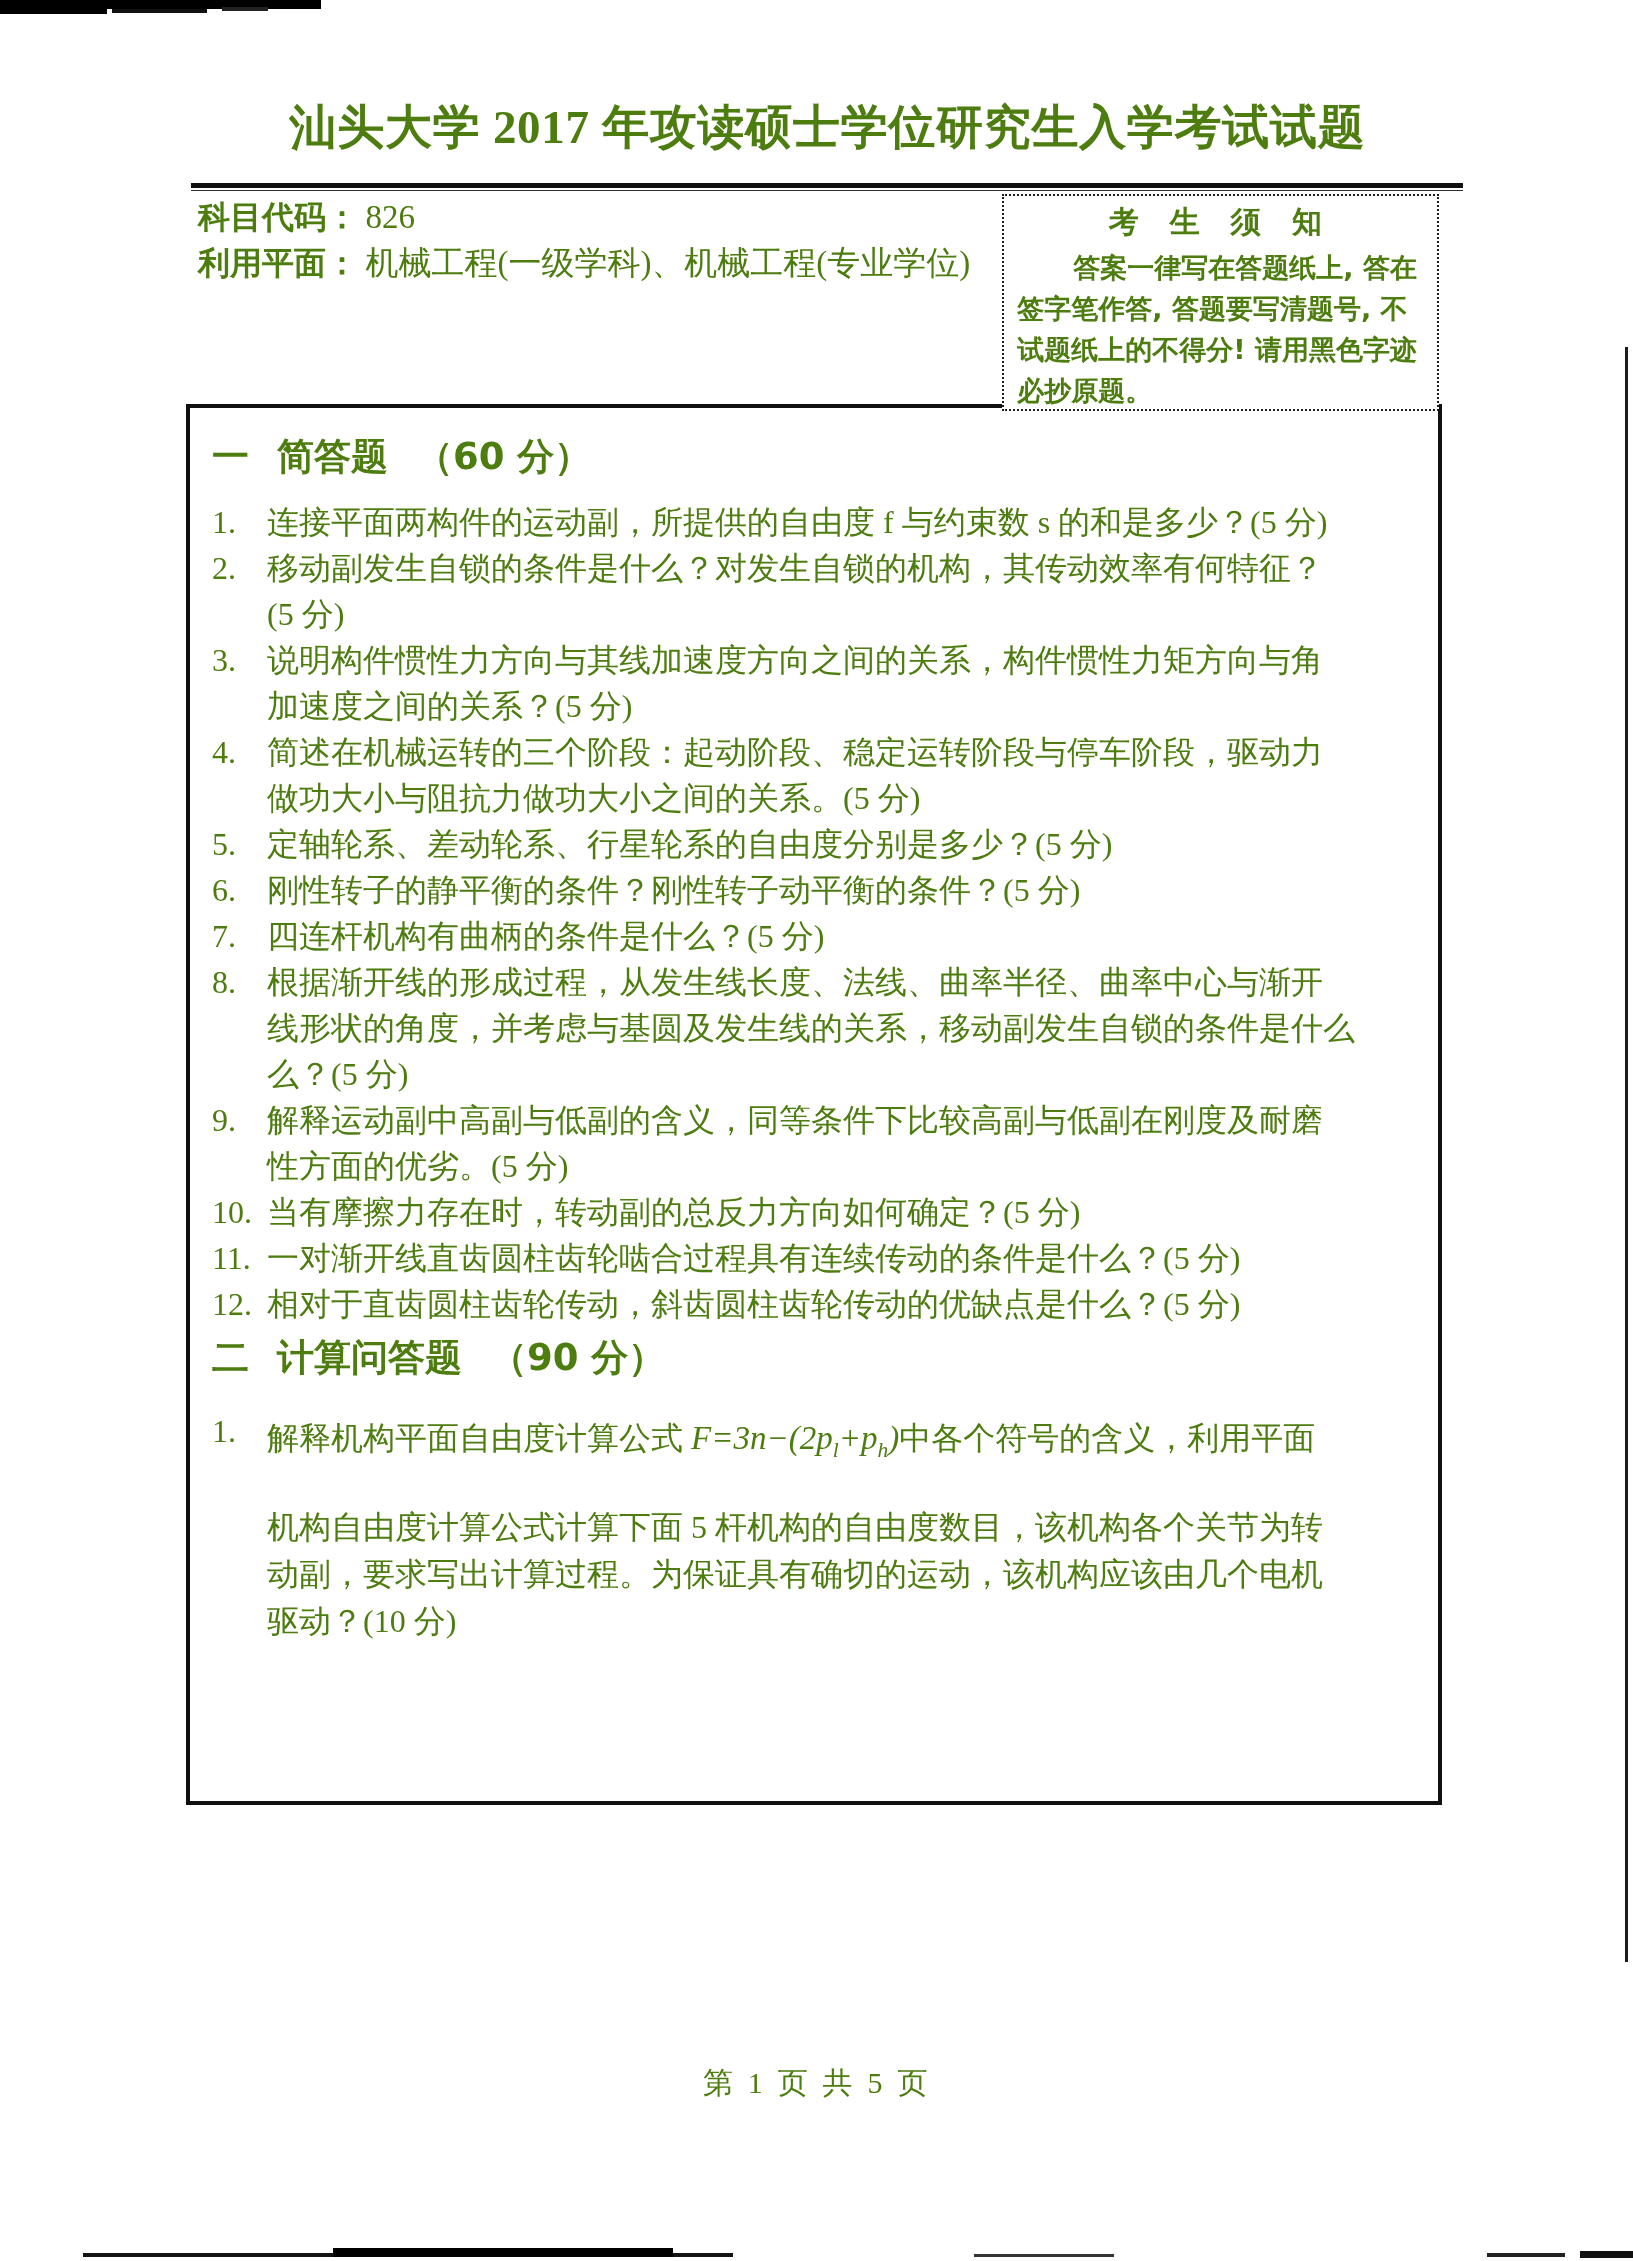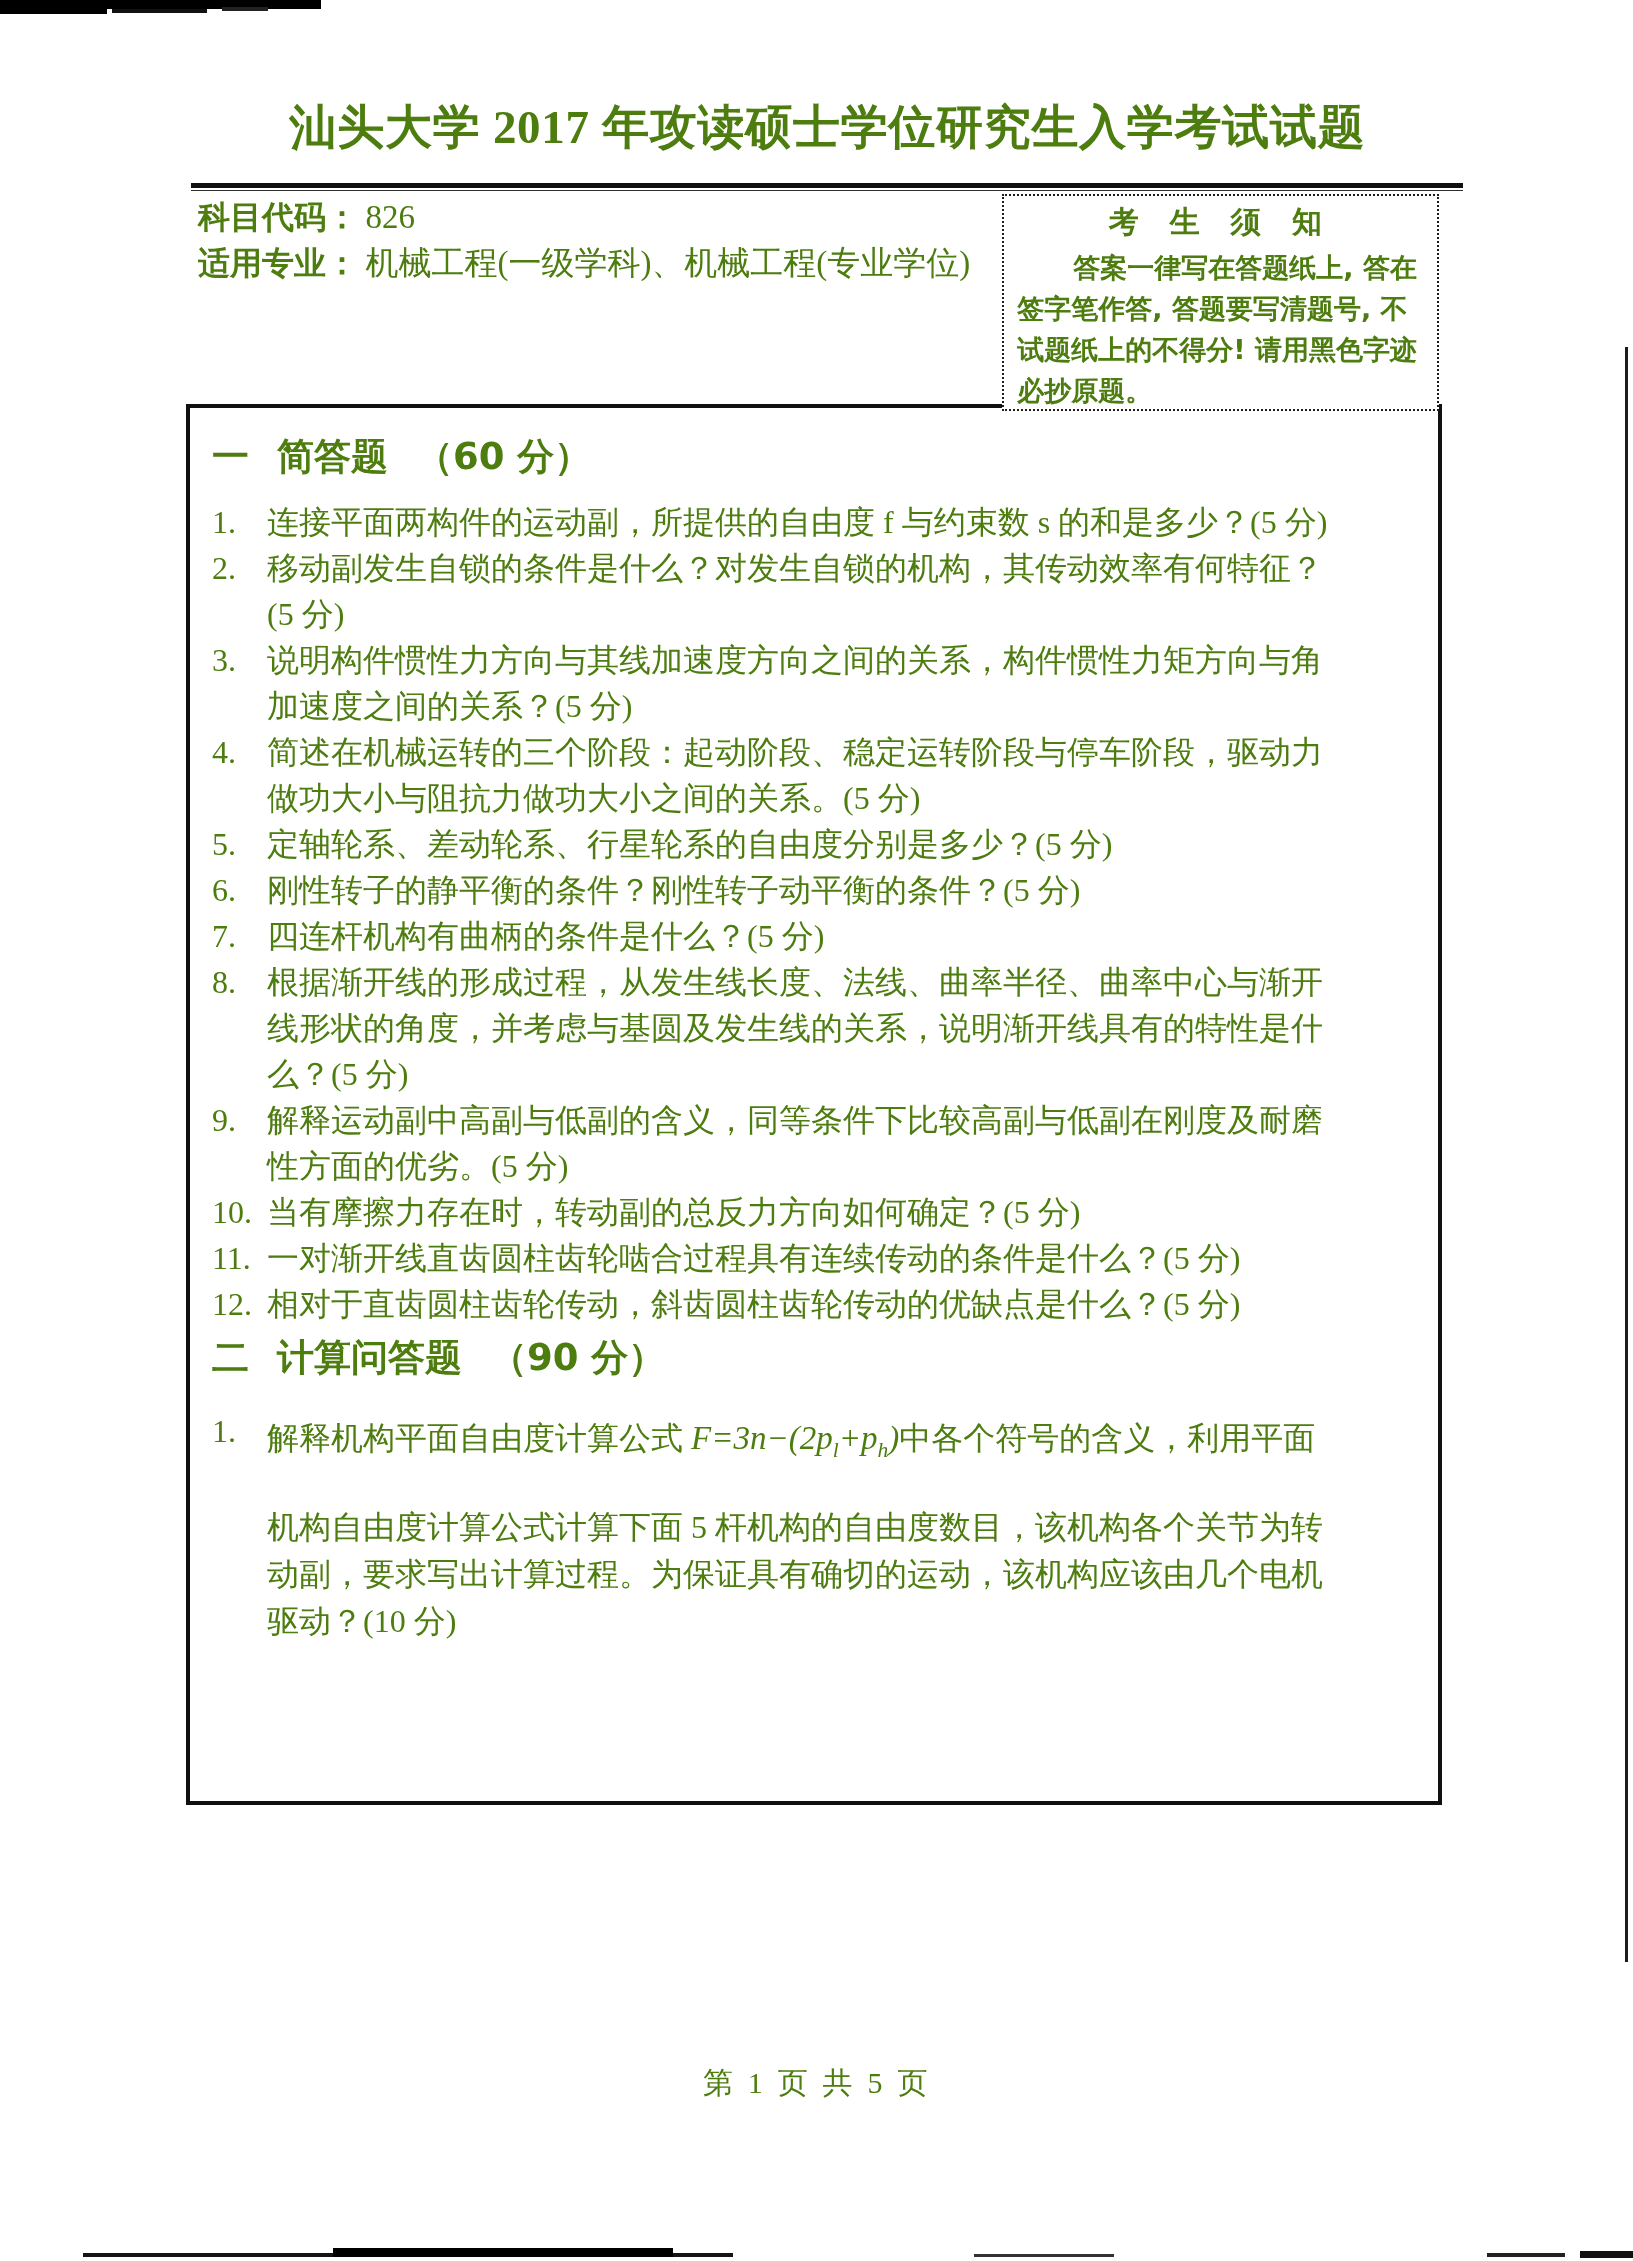--- a/index.html
+++ b/index.html
@@ -106,21 +106,21 @@
     <div class="thick"></div>
     <div class="thin"></div>
   </div>
 
   <div class="header-block">
     <div class="header-row">
       <span class="header-label">科目代码：</span>
       <span class="header-value">826</span>
     </div>
     <div class="header-row">
-      <span class="header-label">适用专业：</span>
+      <span class="header-label">利用平面：</span>
       <span class="header-value">机械工程(一级学科)、机械工程(专业学位)</span>
     </div>
   </div>
 
   <div class="notice">
     <div class="notice-title">考 生 须 知</div>
     <div id="notice-body">
         <div class="notice-line indent">答案一律写在答题纸上, 答在</div>
         <div class="notice-line">签字笔作答, 答题要写清题号, 不</div>
         <div class="notice-line">试题纸上的不得分! 请用黑色字迹</div>
@@ -186,21 +186,21 @@
     <div class="qnum">7.</div>
     <div class="qtext">
             <div class="qline">四连杆机构有曲柄的条件是什么？(5 分)</div>
           </div>
   </div>
 
   <div class="qrow">
     <div class="qnum">8.</div>
     <div class="qtext">
             <div class="qline">根据渐开线的形成过程，从发生线长度、法线、曲率半径、曲率中心与渐开</div>
-            <div class="qline">线形状的角度，并考虑与基圆及发生线的关系，说明渐开线具有的特性是什</div>
+            <div class="qline">线形状的角度，并考虑与基圆及发生线的关系，移动副发生自锁的条件是什么</div>
             <div class="qline">么？(5 分)</div>
           </div>
   </div>
 
   <div class="qrow">
     <div class="qnum">9.</div>
     <div class="qtext">
             <div class="qline">解释运动副中高副与低副的含义，同等条件下比较高副与低副在刚度及耐磨</div>
             <div class="qline">性方面的优劣。(5 分)</div>
           </div>

